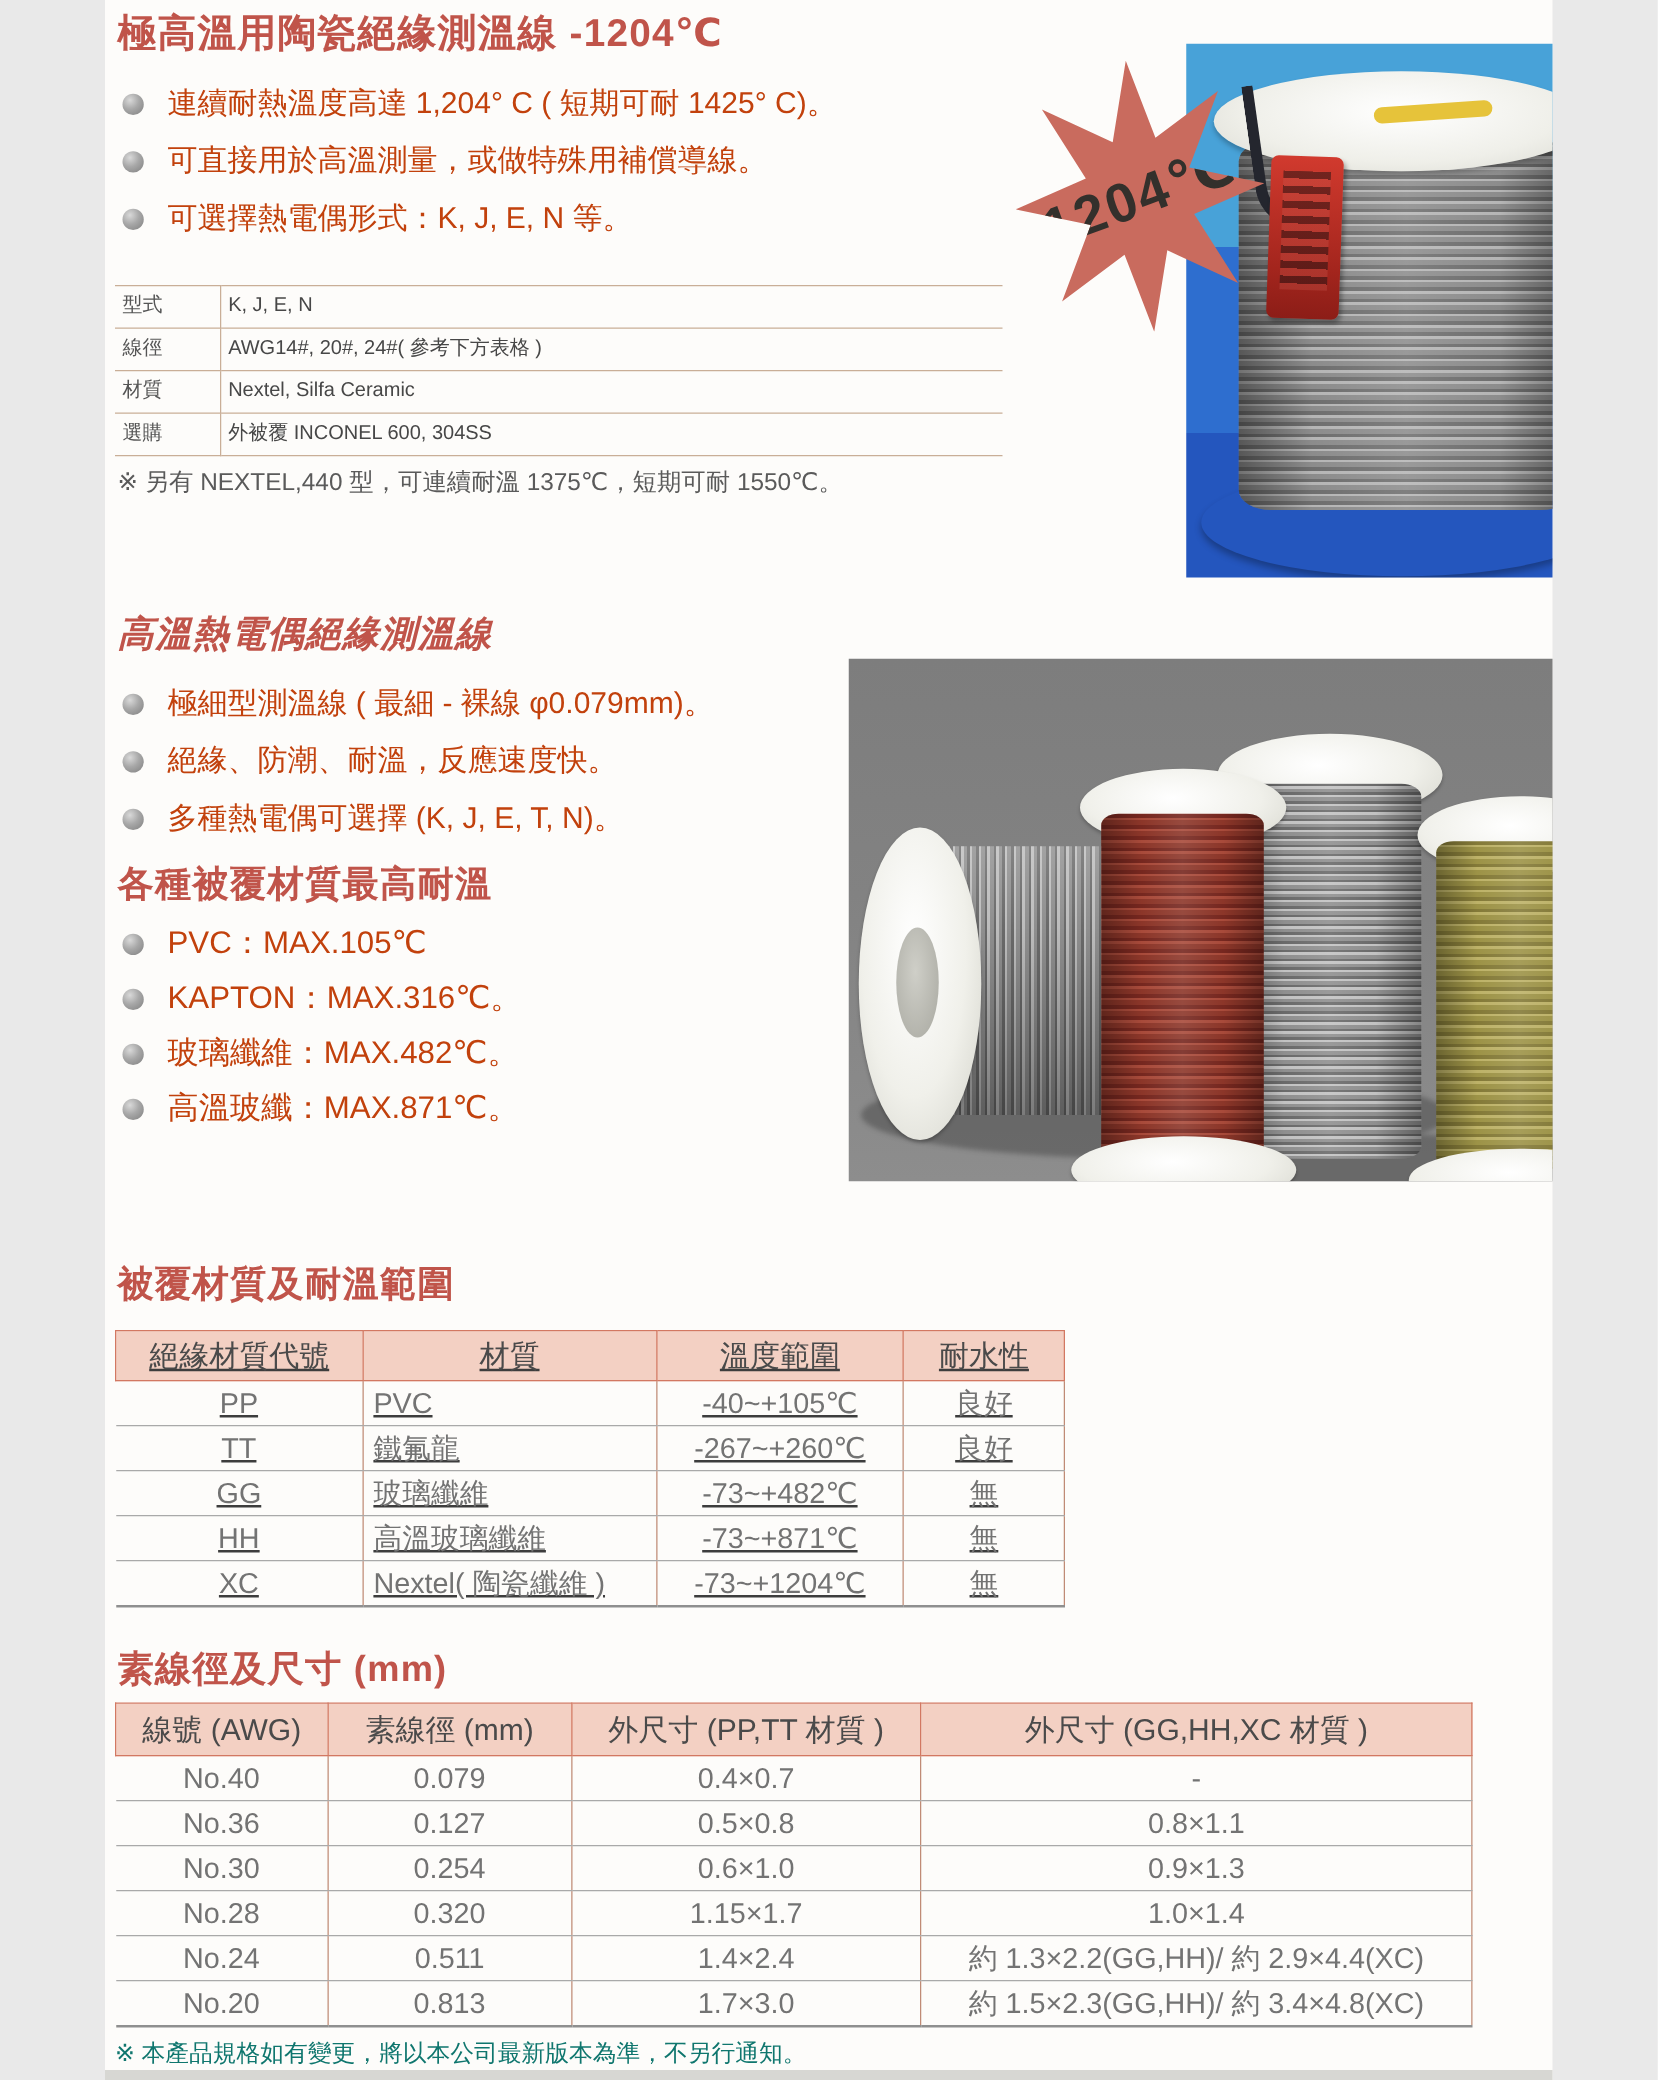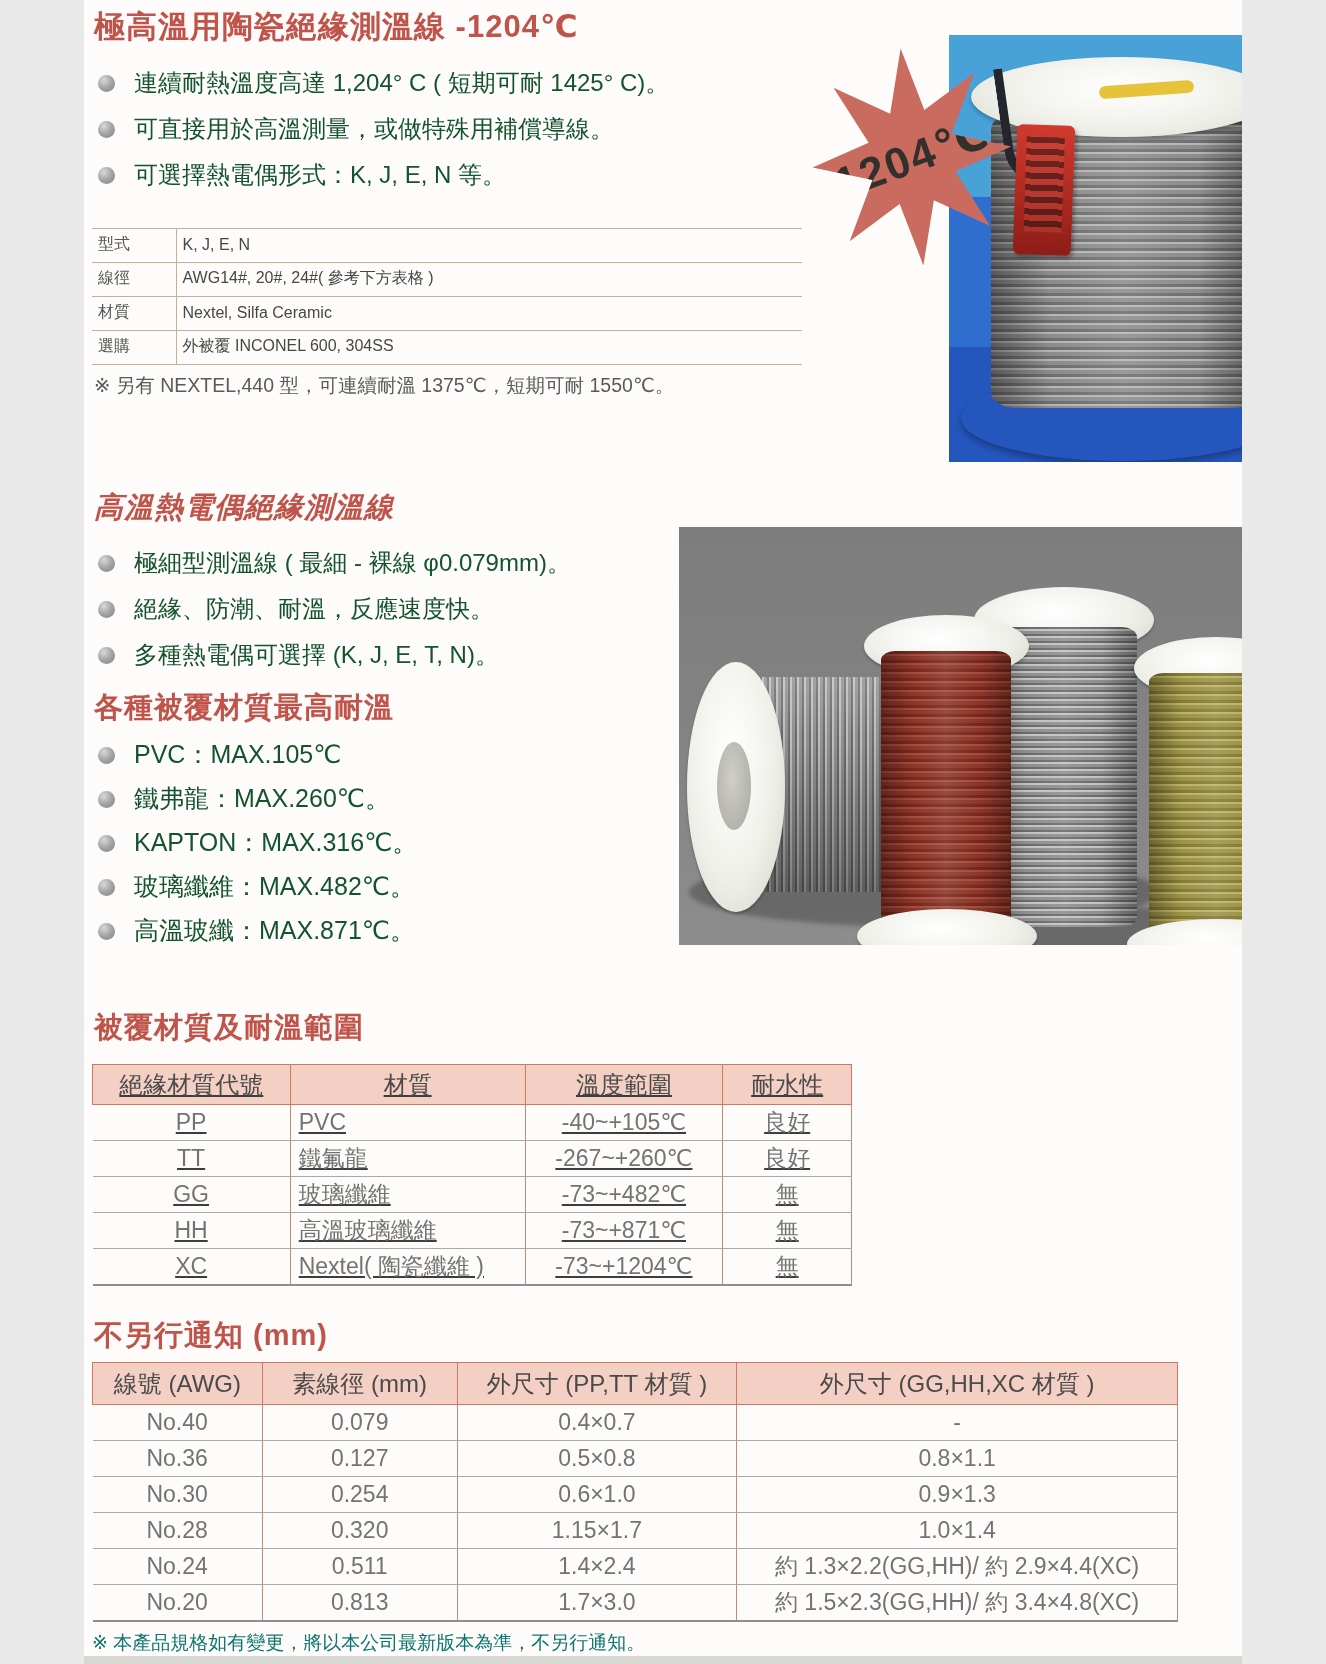--- a/index.html
+++ b/index.html
@@ -10,21 +10,21 @@
     overflow:hidden;margin:0 auto;
   }
   .red-heading{color:#c0544a;font-weight:bold;letter-spacing:1px;}
   .h1{position:absolute;left:10px;top:6px;font-size:31px;}
   .h2{position:absolute;left:10px;top:488px;font-size:29px;font-style:italic;}
   .h3{position:absolute;left:10px;top:688px;font-size:29px;}
   .h4{position:absolute;left:10px;top:1008px;font-size:29px;}
   .h5{position:absolute;left:10px;top:1316px;font-size:29px;}
 
   .bullet-list{position:absolute;left:14px;list-style:none;margin:0;padding:0;}
-  .bullet-list li{position:relative;padding-left:36px;font-size:24px;line-height:46px;white-space:nowrap;color:#14532d;}
+  .bullet-list li{position:relative;padding-left:36px;font-size:24px;line-height:46px;white-space:nowrap;color:#c2410c;}
   .bullet-list li .dot{
     position:absolute;left:0;top:15px;width:17px;height:17px;border-radius:50%;
     background:radial-gradient(circle at 35% 30%,#d9d9d9 0%,#a8a8a8 45%,#7e7e7e 100%);
   }
   #bullets1{top:60px;}
   #bullets2{top:540px;}
   #bullets3{top:732px;}
   #bullets3 li{line-height:44px;font-size:25px;}
 
   
@@ -154,21 +154,20 @@
   <div class="red-heading h2">高溫熱電偶絕緣測溫線</div>
   <ul id="bullets2" class="bullet-list">
     <li><span class="dot"></span><span>極細型測溫線 ( 最細 - 裸線 φ0.079mm)。</span></li>
     <li><span class="dot"></span><span>絕緣、防潮、耐溫，反應速度快。</span></li>
     <li><span class="dot"></span><span>多種熱電偶可選擇 (K, J, E, T, N)。</span></li>
   </ul>
 
   <div class="red-heading h3">各種被覆材質最高耐溫</div>
   <ul id="bullets3" class="bullet-list">
     <li><span class="dot"></span><span>PVC：MAX.105℃</span></li>
-    <li><span class="dot"></span><span>鐵弗龍：MAX.260℃。</span></li>
     <li><span class="dot"></span><span>KAPTON：MAX.316℃。</span></li>
     <li><span class="dot"></span><span>玻璃纖維：MAX.482℃。</span></li>
     <li><span class="dot"></span><span>高溫玻纖：MAX.871℃。</span></li>
   </ul>
 
   <div id="photo2">
     <div class="shadow" style="left:10px;top:330px;width:470px;height:70px;"></div>
     <div class="shadow" style="left:190px;top:380px;width:430px;height:45px;"></div>
 
     <div class="gray-stripes-v" style="position:absolute;left:60px;top:150px;width:370px;height:215px;border-radius:18px/60px;"></div>
@@ -232,21 +231,21 @@
     </tr>
     <tr>
       <td>XC</td>
       <td class="left">Nextel( 陶瓷纖維 )</td>
       <td>-73~+1204℃</td>
       <td>無</td>
     </tr>
   </tbody>
     </table>
 
-  <div class="red-heading h5">不另行通知 (mm)</div>
+  <div class="red-heading h5">素線徑及尺寸 (mm)</div>
   <table id="size-table" class="data-table">
     <colgroup>
         <col style="width:170px">
         <col style="width:195px">
         <col style="width:280px">
         <col style="width:441px">
       </colgroup>
     <tbody>
         <tr>
       <th>線號 (AWG)</th>

